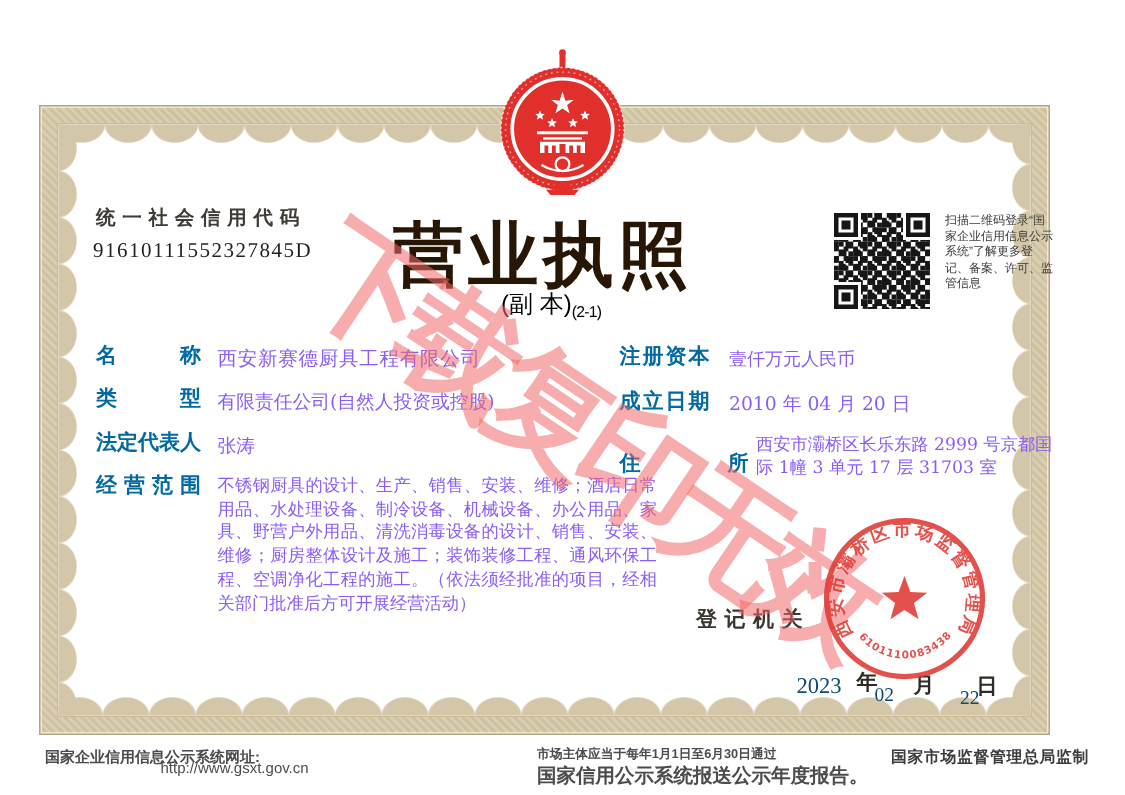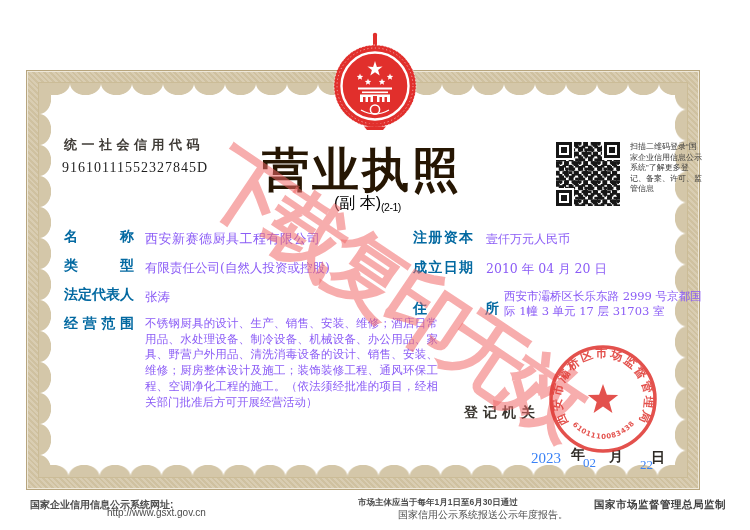--- a/index.html
+++ b/index.html
@@ -63,41 +63,41 @@
   .v-legal{left:145px;top:289px;font-size:12.5px;}
   .v-scope{left:145px;top:316px;width:293px;font-size:11.5px;line-height:15.7px;text-align:justify;}
   .v-capital{left:486px;top:231px;font-size:12px;}
   .v-estdate{left:486px;top:261px;font-size:12.5px;}
   .v-address{left:504px;top:289px;width:198px;font-size:11.5px;line-height:14.5px;}
 
   .reg-authority{position:absolute;left:464px;top:404px;font-size:14px;font-weight:700;
     letter-spacing:5px;color:#39352f;z-index:3;}
 
   
-  .dnum{position:absolute;color:#3b82f6;font-family:"Liberation Serif",serif;z-index:3;}
+  .dnum{position:absolute;color:#0c4a6e;font-family:"Liberation Serif",serif;z-index:3;}
   .dunit{position:absolute;color:#2e2a25;font-weight:700;font-size:14px;z-index:3;}
   .d-y{left:531px;top:450px;font-size:15px;}
   .u-y{left:571px;top:446px;}
   .d-m{left:583px;top:455px;font-size:13px;}
   .u-m{left:609px;top:448px;}
   .d-d{left:640px;top:457px;font-size:13px;}
   .u-d{left:651px;top:449px;}
 
   
   .watermark{position:absolute;left:244px;top:126px;transform:rotate(34deg);transform-origin:0 0;
     font-size:82px;font-weight:700;letter-spacing:-10px;white-space:nowrap;
     color:rgba(240,106,106,0.55);z-index:6;font-family:"DejaVu Serif",serif;}
   .seal{position:absolute;left:547px;top:343px;z-index:7;opacity:0.88;}
 
   
   .ft{position:absolute;color:#4c4c4c;z-index:3;}
   .ft-site-label{left:30px;top:498px;font-size:10px;font-weight:700;}
   .ft-site-url{left:107px;top:507px;font-size:10px;font-family:"Liberation Sans",sans-serif;}
   .ft-n1{left:358px;top:497px;font-size:8.5px;font-weight:700;}
-  .ft-n2{left:358px;top:508px;font-size:10px;font-weight:400;margin-left:40px;}
+  .ft-n2{left:358px;top:508px;font-size:13px;font-weight:700;}
   .ft-issuer{left:594px;top:498px;font-size:10.5px;font-weight:700;color:#3d3d3d;letter-spacing:0.5px;font-family:Liberation Mono, monospace;}
 </style>
 </head>
 <body>
 
 <div class="frame">
   <div class="band"></div>
   <div class="inner"></div>
   <div class="sc sc-t"></div>
   <div class="sc sc-b"></div>

